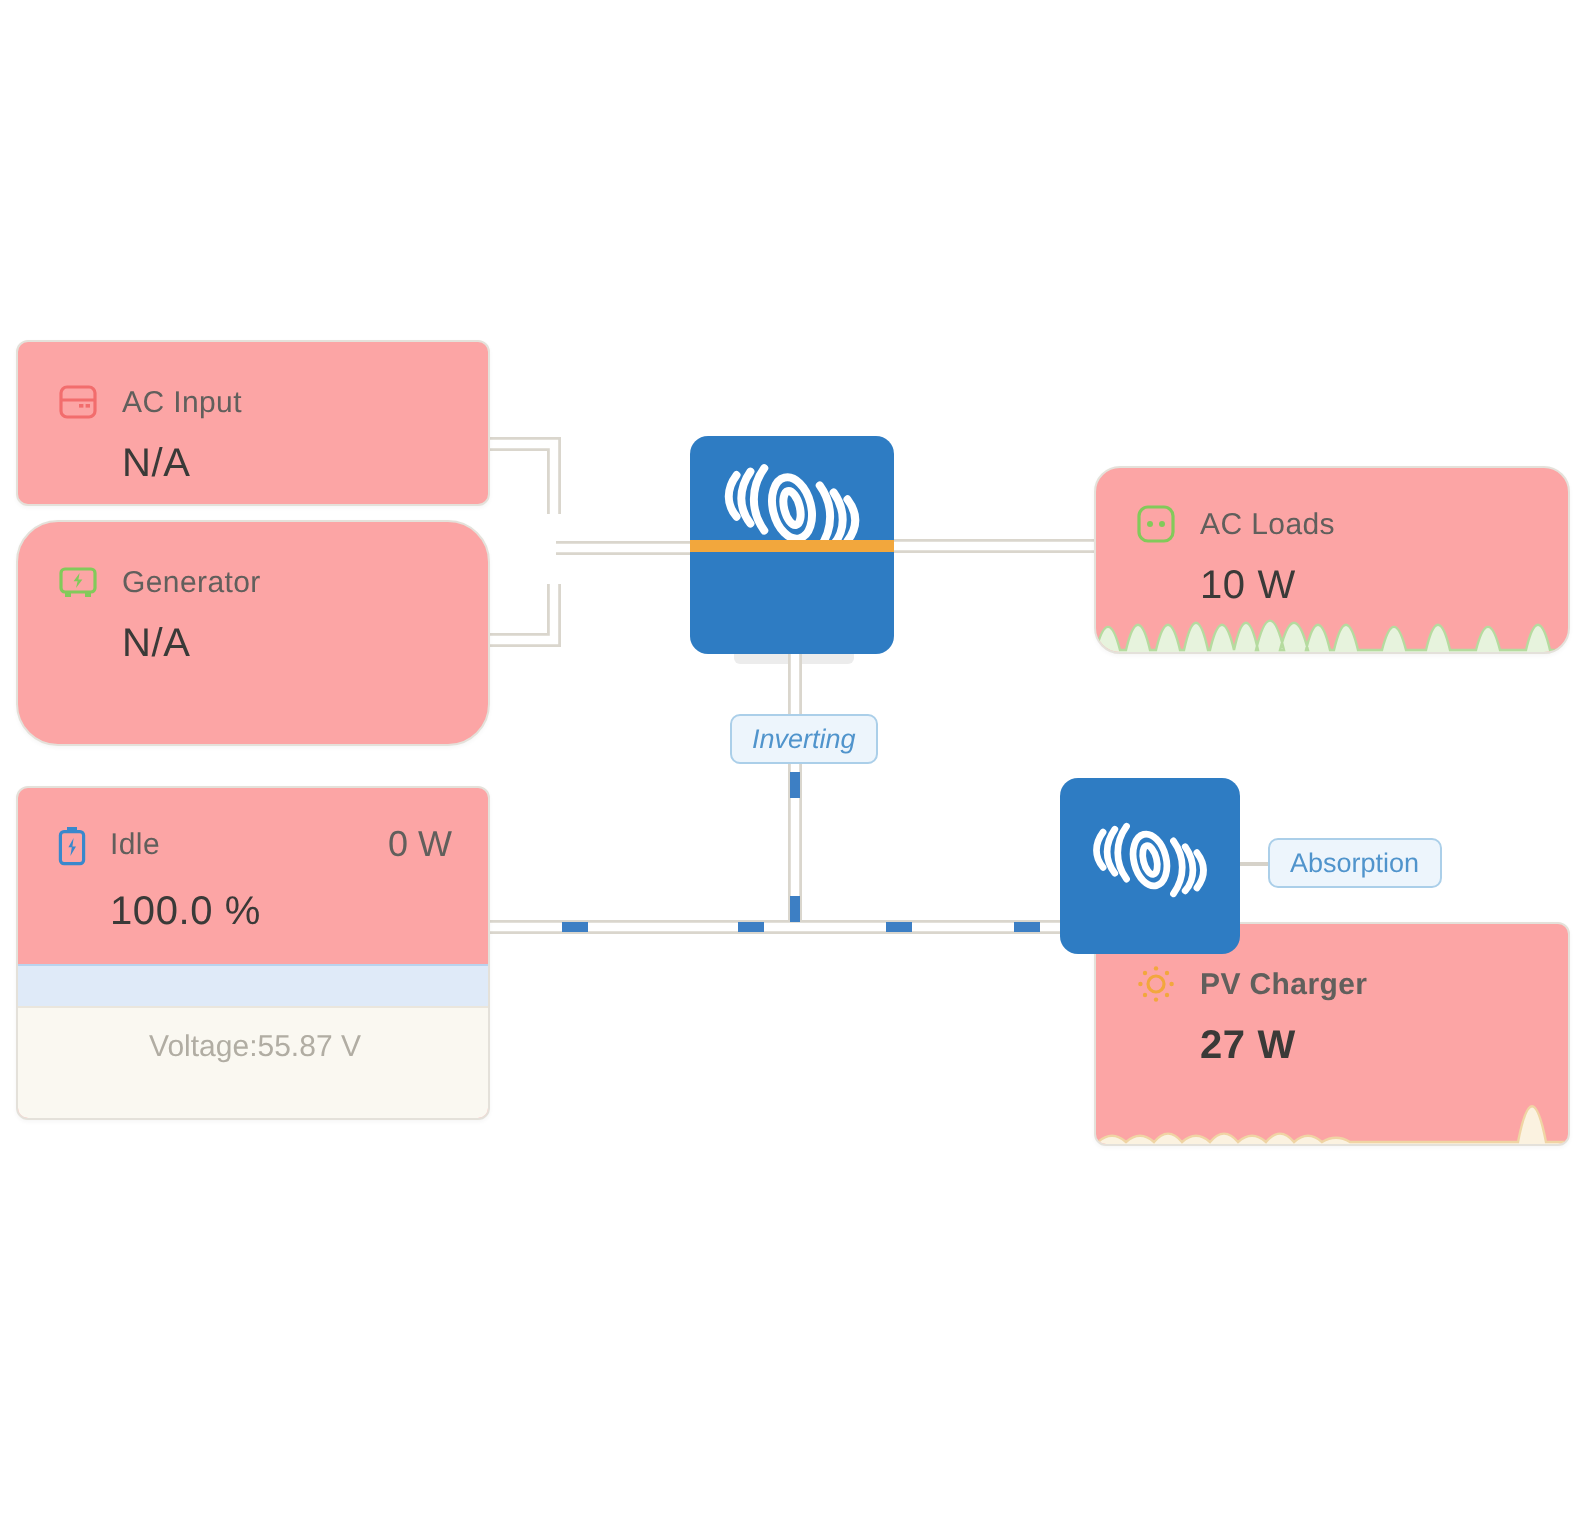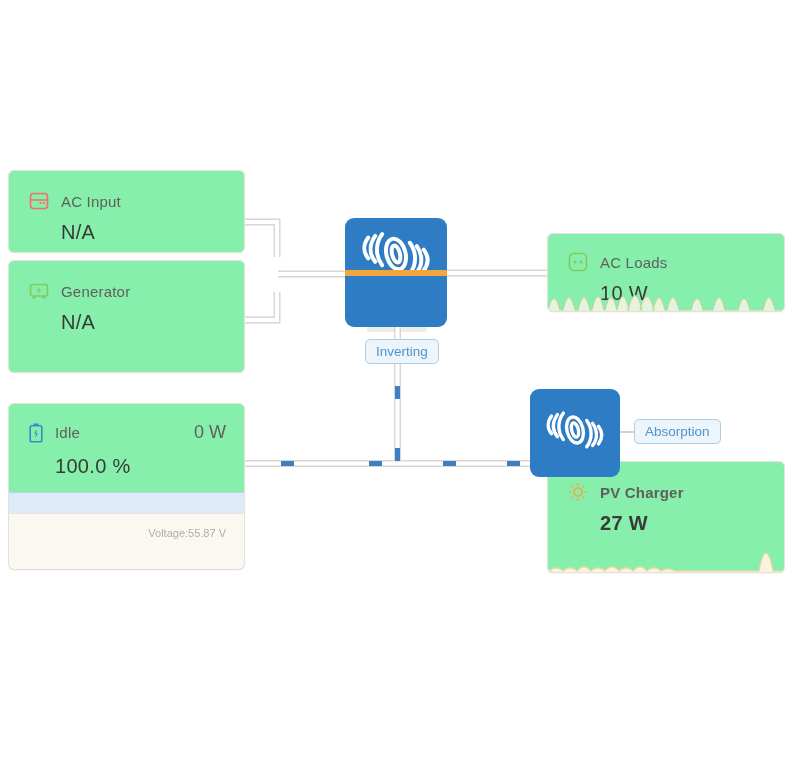--- a/index.html
+++ b/index.html
@@ -2,32 +2,32 @@
 <html><head>
 <meta charset="utf-8">
 <style>
   html,body{margin:0;padding:0;background:#fff;}
   .canvas{
     position:relative;width:790px;height:760px;background:#ffffff;overflow:hidden;
     font-family:"Liberation Sans",sans-serif;color:#393937;
   }
   
   .card{
-    position:absolute;background:#86efac;border:1px solid #e4e1da;border-radius:6px;
+    position:absolute;background:#fca5a5;border:1px solid #e4e1da;border-radius:6px;
     box-shadow:0 1px 2px rgba(0,0,0,.04);z-index:1;box-sizing:border-box;overflow:hidden;
   }
   .card-head{display:flex;align-items:center;gap:12px;padding:20px 18px 0 20px;}
   .card-label{font-size:15px;color:#615f5c;letter-spacing:.2px;flex:1 1 auto;}
   .card-sub{font-size:18px;color:#615f5c;}
   .card-value{font-size:20px;color:#3a3a38;padding:10px 18px 0 52px;letter-spacing:.3px;}
   .icon{width:20px;height:20px;flex:0 0 auto;display:block;}
   
   .soc-band{position:absolute;left:0;right:0;top:88px;height:20px;background:#dfeaf8;border-top:1.5px solid #b9d3ee;}
   .card-footer{position:absolute;left:0;right:0;bottom:0;top:109px;background:#faf8f1;border-top:1px solid #eae6dd;padding:9px 18px 0 20px;}
-  .foot-row{display:flex;justify-content:flex-end;font-size:11px;color:#b1ada3;line-height:21px;}
+  .foot-row{display:flex;justify-content:center;font-size:15px;color:#b1ada3;line-height:21px;}
   
   .spark{position:absolute;left:0;bottom:0;width:100%;height:24px;display:block;}
   
   .device{position:absolute;background:#2e7cc3;border-radius:9px;z-index:2;display:flex;align-items:flex-start;justify-content:center;}
   .device .vlogo{display:block;}
   .stripe{position:absolute;left:0;right:0;height:6px;background:#f2a73d;}
   .dev-shadow{position:absolute;background:#ececec;border-radius:3px;z-index:0;}
   .badge{
     position:absolute;z-index:3;background:#edf5fc;border:1px solid #abcfe9;border-radius:5px;
     color:#5094cc;font-size:13.5px;padding:4px 10px;white-space:nowrap;
@@ -96,54 +96,54 @@
         <rect x="1.5" y="2.5" width="17" height="15" rx="3" fill="none" stroke="#f26d6d" stroke-width="1.6"></rect>
         <line x1="1.5" y1="9" x2="18.5" y2="9" stroke="#f26d6d" stroke-width="1.6"></line>
         <rect x="10.5" y="11" width="2.2" height="1.8" fill="#f26d6d"></rect>
         <rect x="13.8" y="11" width="2.2" height="1.8" fill="#f26d6d"></rect>
       </svg>
       <span class="card-label">AC Input</span>
     </div>
     <div class="card-value">N/A</div>
   </div>
 
-  <div class="card" style="left:8px;top:260px;width:237px;height:113px;">
+  <div class="card" style="left:8px;top:260px;width:237px;height:113px;border-radius:21px;">
     <div class="card-head">
       <svg class="icon" viewBox="0 0 20 20">
         <rect x="1.5" y="3.5" width="17" height="11.5" rx="2" fill="none" stroke="#82ca5a" stroke-width="1.6"></rect>
         <path d="M10.8 5.5 L7.8 9.6 H9.8 L9 13 L12.2 8.8 H10.2 Z" fill="#82ca5a"></path>
         <rect x="3.5" y="15.5" width="3" height="2" fill="#82ca5a"></rect>
         <rect x="13.5" y="15.5" width="3" height="2" fill="#82ca5a"></rect>
       </svg>
       <span class="card-label">Generator</span>
     </div>
     <div class="card-value">N/A</div>
   </div>
 
-  <div class="card" style="left:8px;top:403px;width:237px;height:167px;">
+  <div class="card" style="left:8px;top:393px;width:237px;height:167px;">
     <div class="card-head" style="padding-top:18px;">
       <svg class="icon" style="width:14px;height:20px;" viewBox="0 0 14 20">
         <rect x="4.5" y="0.5" width="5" height="2.2" fill="#3988cc"></rect>
         <rect x="1.2" y="2.8" width="11.6" height="16" rx="1.8" fill="none" stroke="#3988cc" stroke-width="1.6"></rect>
         <path d="M7.8 6 L5.2 10.6 H6.9 L6.2 15 L9 10.2 H7.2 Z" fill="#3988cc"></path>
       </svg>
       <span class="card-label">Idle</span>
       <span class="card-sub">0 W</span>
     </div>
     <div class="card-value" style="padding-left:46px;padding-top:12px;">100.0 %</div>
     <div class="soc-band"></div>
     <div class="card-footer">
       <div class="foot-row">
         <span>Voltage:</span>
         <span>55.87 V</span>
       </div>
     </div>
   </div>
 
-  <div class="card" style="left:547px;top:233px;width:238px;height:79px;">
+  <div class="card" style="left:547px;top:233px;width:238px;height:94px;border-radius:13px;">
     <div class="card-head" style="padding-top:18px;">
       <svg class="icon" viewBox="0 0 20 20">
         <rect x="1.5" y="1.5" width="17" height="17" rx="4.5" fill="none" stroke="#82ca5a" stroke-width="1.6"></rect>
         <circle cx="7" cy="10" r="1.5" fill="#82ca5a"></circle>
         <circle cx="13" cy="10" r="1.5" fill="#82ca5a"></circle>
       </svg>
       <span class="card-label">AC Loads</span>
     </div>
     <div class="card-value">10 W</div>
     <svg class="spark" id="spark-ac-loads" viewBox="0 0 236 24" preserveAspectRatio="none">
@@ -184,21 +184,21 @@
         <path d="M29 3 C 21 14, 21 28, 29 39"></path>
         <ellipse cx="45" cy="26" rx="11" ry="18" transform="rotate(-14 45 26)"></ellipse>
         <ellipse cx="45" cy="26" rx="4.5" ry="10" transform="rotate(-14 45 26)"></ellipse>
         <path d="M61 13 C 69 24, 69 38, 61 49"></path>
         <path d="M69 17 C 76 27, 76 39, 69 47"></path>
         <path d="M77 21 C 83 29, 83 37, 77 45"></path>
       </g>
     </svg>
     <div class="stripe" style="top:52px;"></div>
   </div>
-  <div class="badge" style="left:365px;top:339px;">Inverting</div>
+  <div class="badge" style="left:365px;top:357px;font-style:italic;">Inverting</div>
 
   <div class="device" style="left:530px;top:389px;width:90px;height:88px;">
     <svg class="vlogo" style="margin-top:21px;" width="66" height="40" viewBox="0 0 90 52">
       <g stroke="#ffffff" fill="none" stroke-width="4.6" stroke-linecap="round">
         <path d="M13 7 C 7 15, 7 24, 13 31"></path>
         <path d="M21 5 C 14 15, 14 26, 21 35"></path>
         <path d="M29 3 C 21 14, 21 28, 29 39"></path>
         <ellipse cx="45" cy="26" rx="11" ry="18" transform="rotate(-14 45 26)"></ellipse>
         <ellipse cx="45" cy="26" rx="4.5" ry="10" transform="rotate(-14 45 26)"></ellipse>
         <path d="M61 13 C 69 24, 69 38, 61 49"></path>

